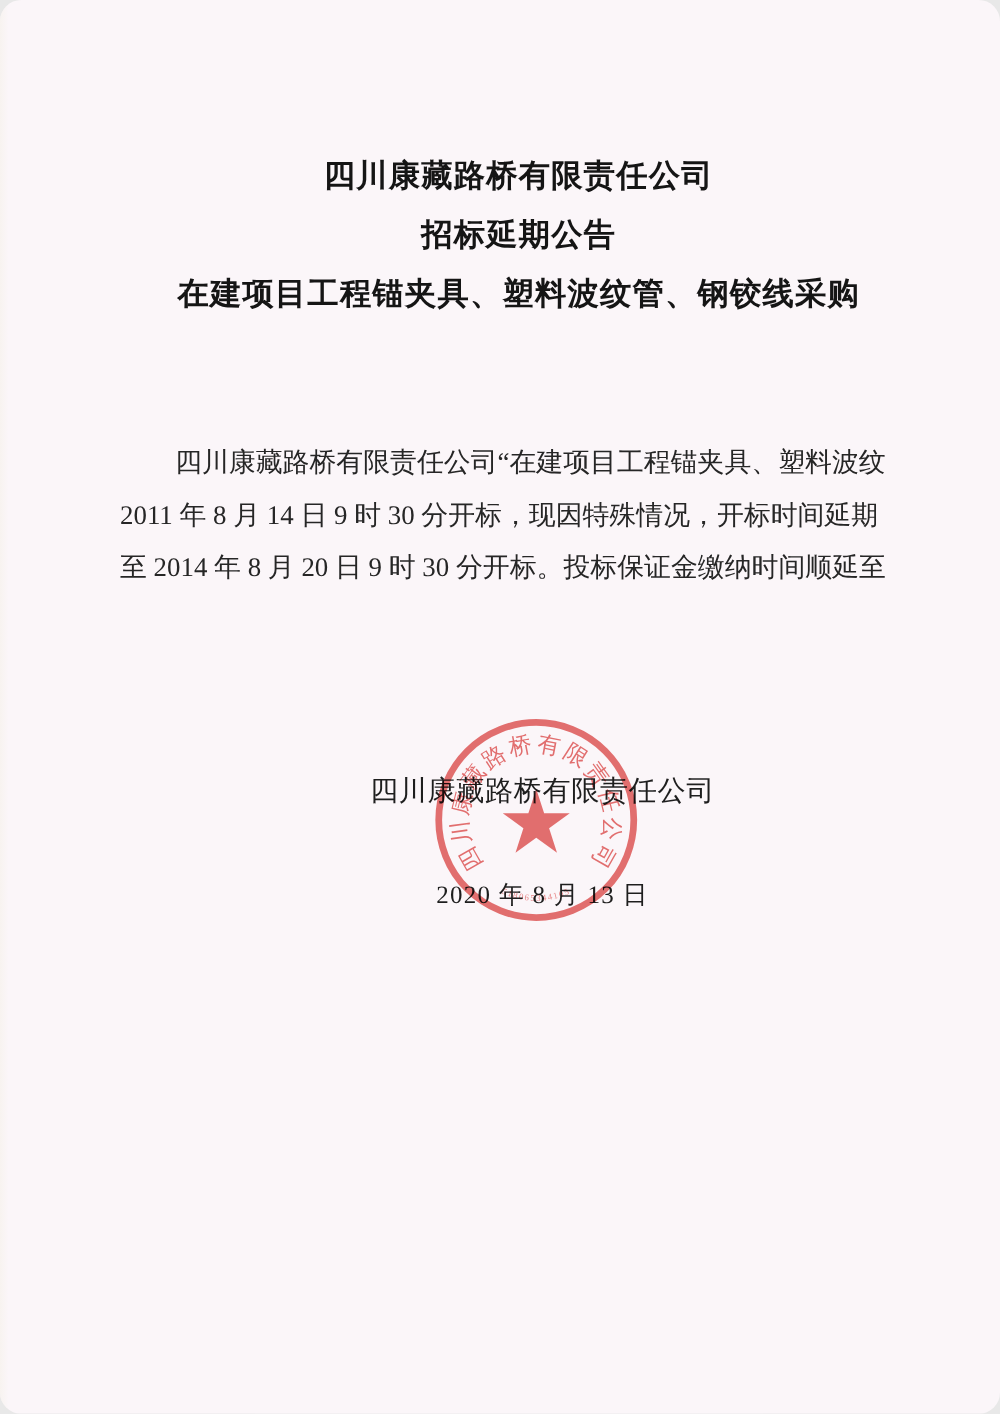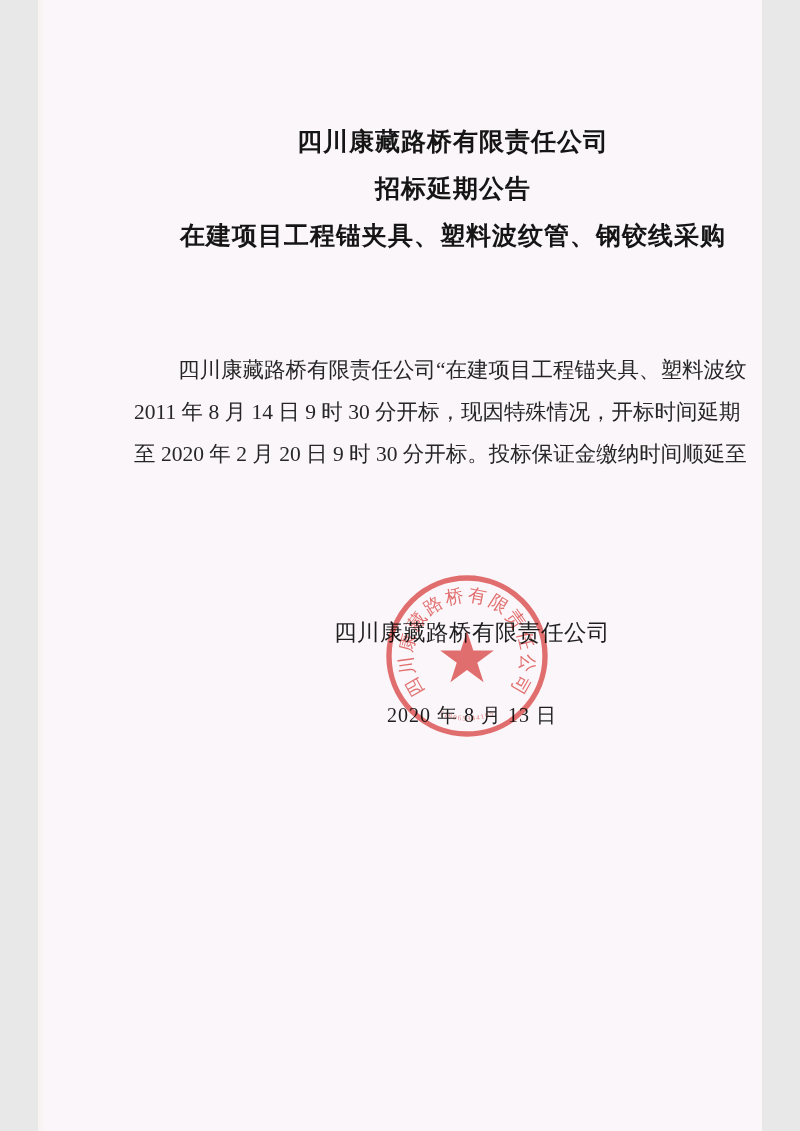--- a/index.html
+++ b/index.html
@@ -2,27 +2,28 @@
 <html lang="zh"><head>
 <meta charset="utf-8">
 <style>
   html, body {
     margin: 0;
     padding: 0;
     background: #e8e8e8;
   }
   .page {
     position: relative;
-    width: 724px;
+    width: 800px;
     height: 1131px;
     margin: 0 auto;
     background: #fbf6f9;
     overflow: hidden;
     font-family: "Liberation Serif", "DejaVu Serif", serif;
     color: #222;
+    border-radius: 17px;
   }
   
   .scan-edge {
     position: absolute;
     left: 0;
     top: 0;
     width: 7px;
     height: 100%;
     background: linear-gradient(to right, #f6f2ec, rgba(246,242,236,0));
     opacity: .7;
@@ -108,21 +109,21 @@
   <header class="title-block">
     <div class="title-line">四川康藏路桥有限责任公司</div>
     <div class="title-line">招标延期公告</div>
     <div class="title-line">在建项目工程锚夹具、塑料波纹管、钢铰线采购</div>
   </header>
 
 
   <div class="paragraph">
     <div class="body-line">四川康藏路桥有限责任公司“在建项目工程锚夹具、塑料波纹</div>
     <div class="body-line">2011 年 8 月 14 日 9 时 30 分开标，现因特殊情况，开标时间延期</div>
-    <div class="body-line">至 2020 年 2 月 20 日 9 时 30 分开标。投标保证金缴纳时间顺延至</div>
+    <div class="body-line">至 2014 年 8 月 20 日 9 时 30 分开标。投标保证金缴纳时间顺延至</div>
   </div>
 
   <div class="signature">四川康藏路桥有限责任公司</div>
 
   <div class="date">2020 年 8 月 13 日</div>
 
   <svg class="seal" viewBox="0 0 200 200" aria-hidden="true">
     <defs>
       <path id="sealTextArc" d="M 50.9 144.2 A 66 66 0 1 1 149.1 144.2" fill="none"></path>
       <path id="sealCodeArc" d="M 40.2 150.1 A 78 78 0 0 0 159.8 150.1" fill="none"></path>

